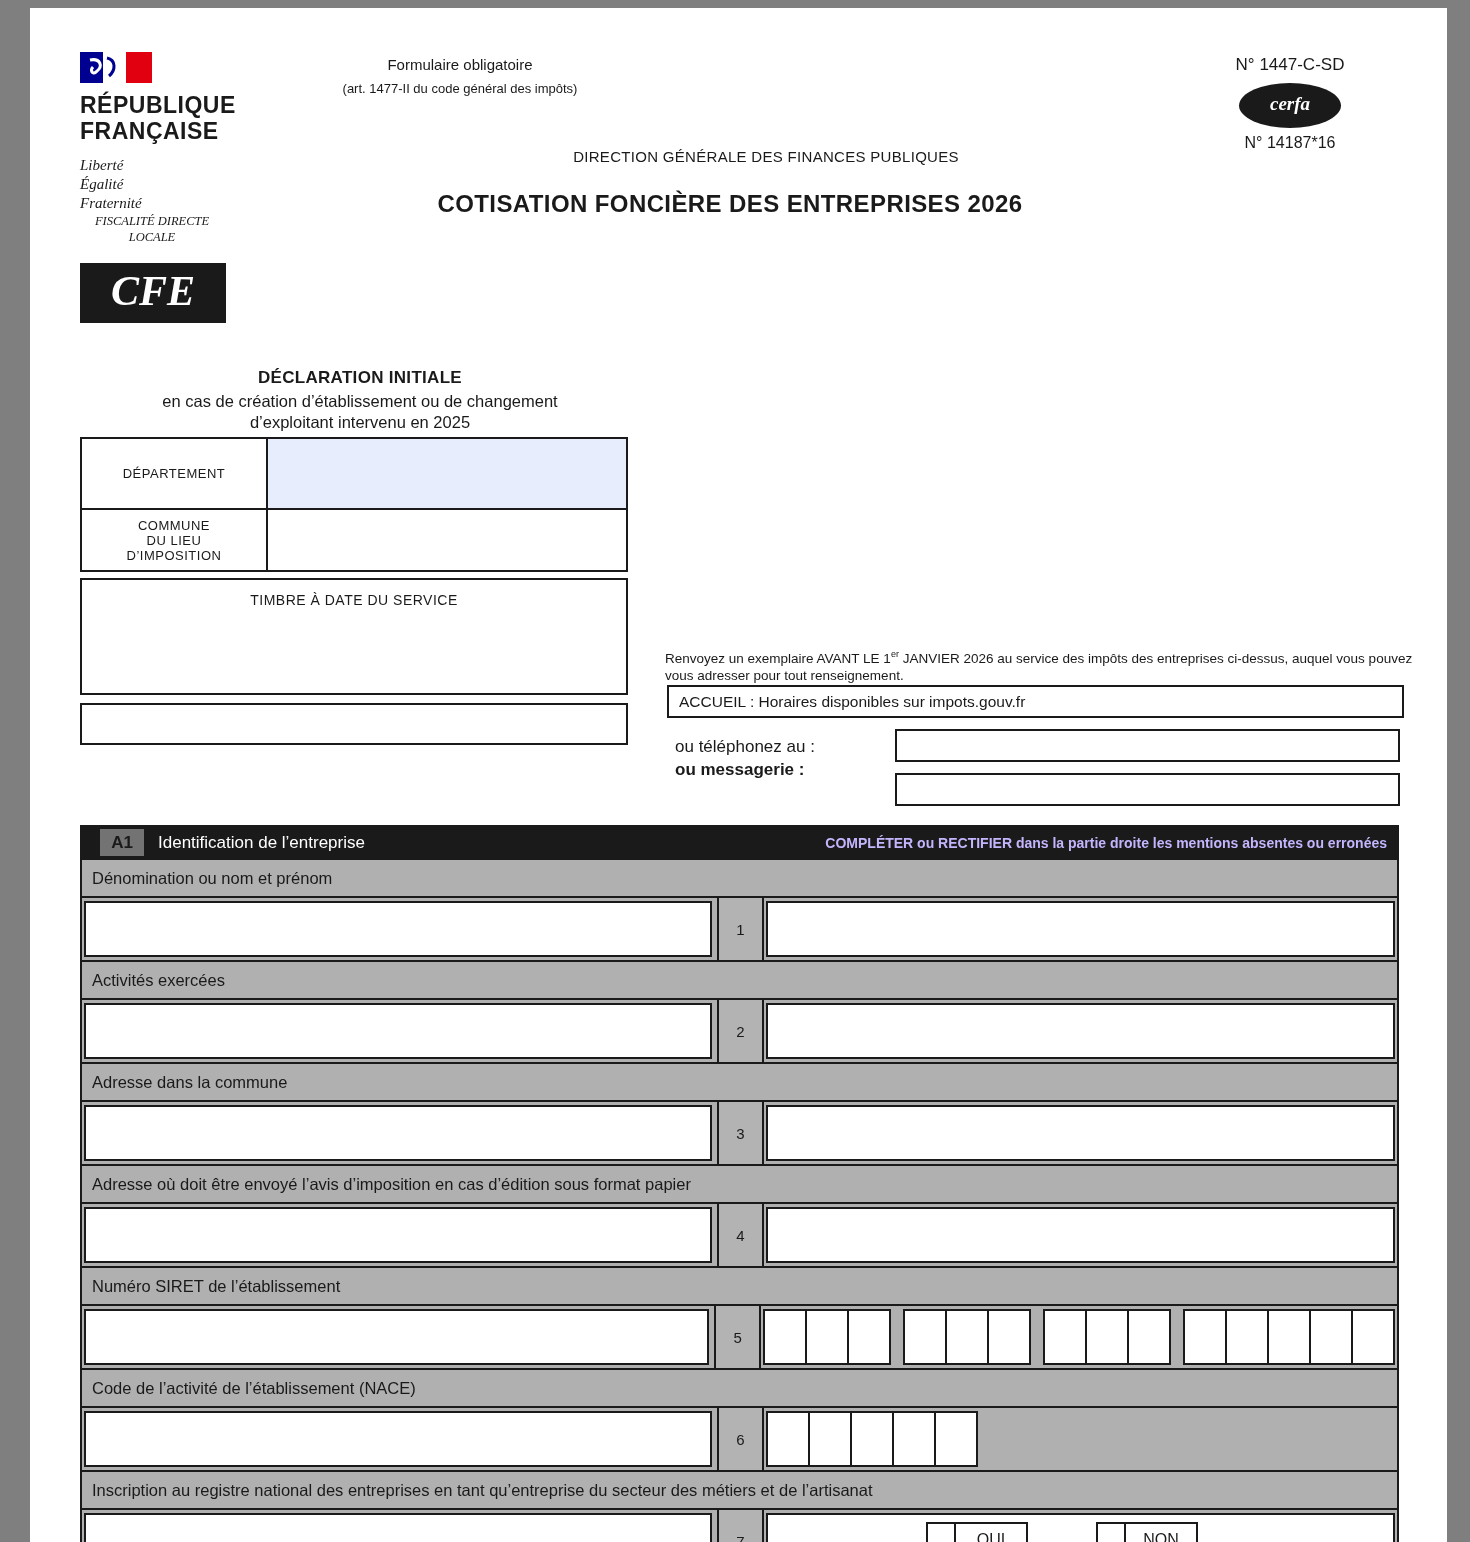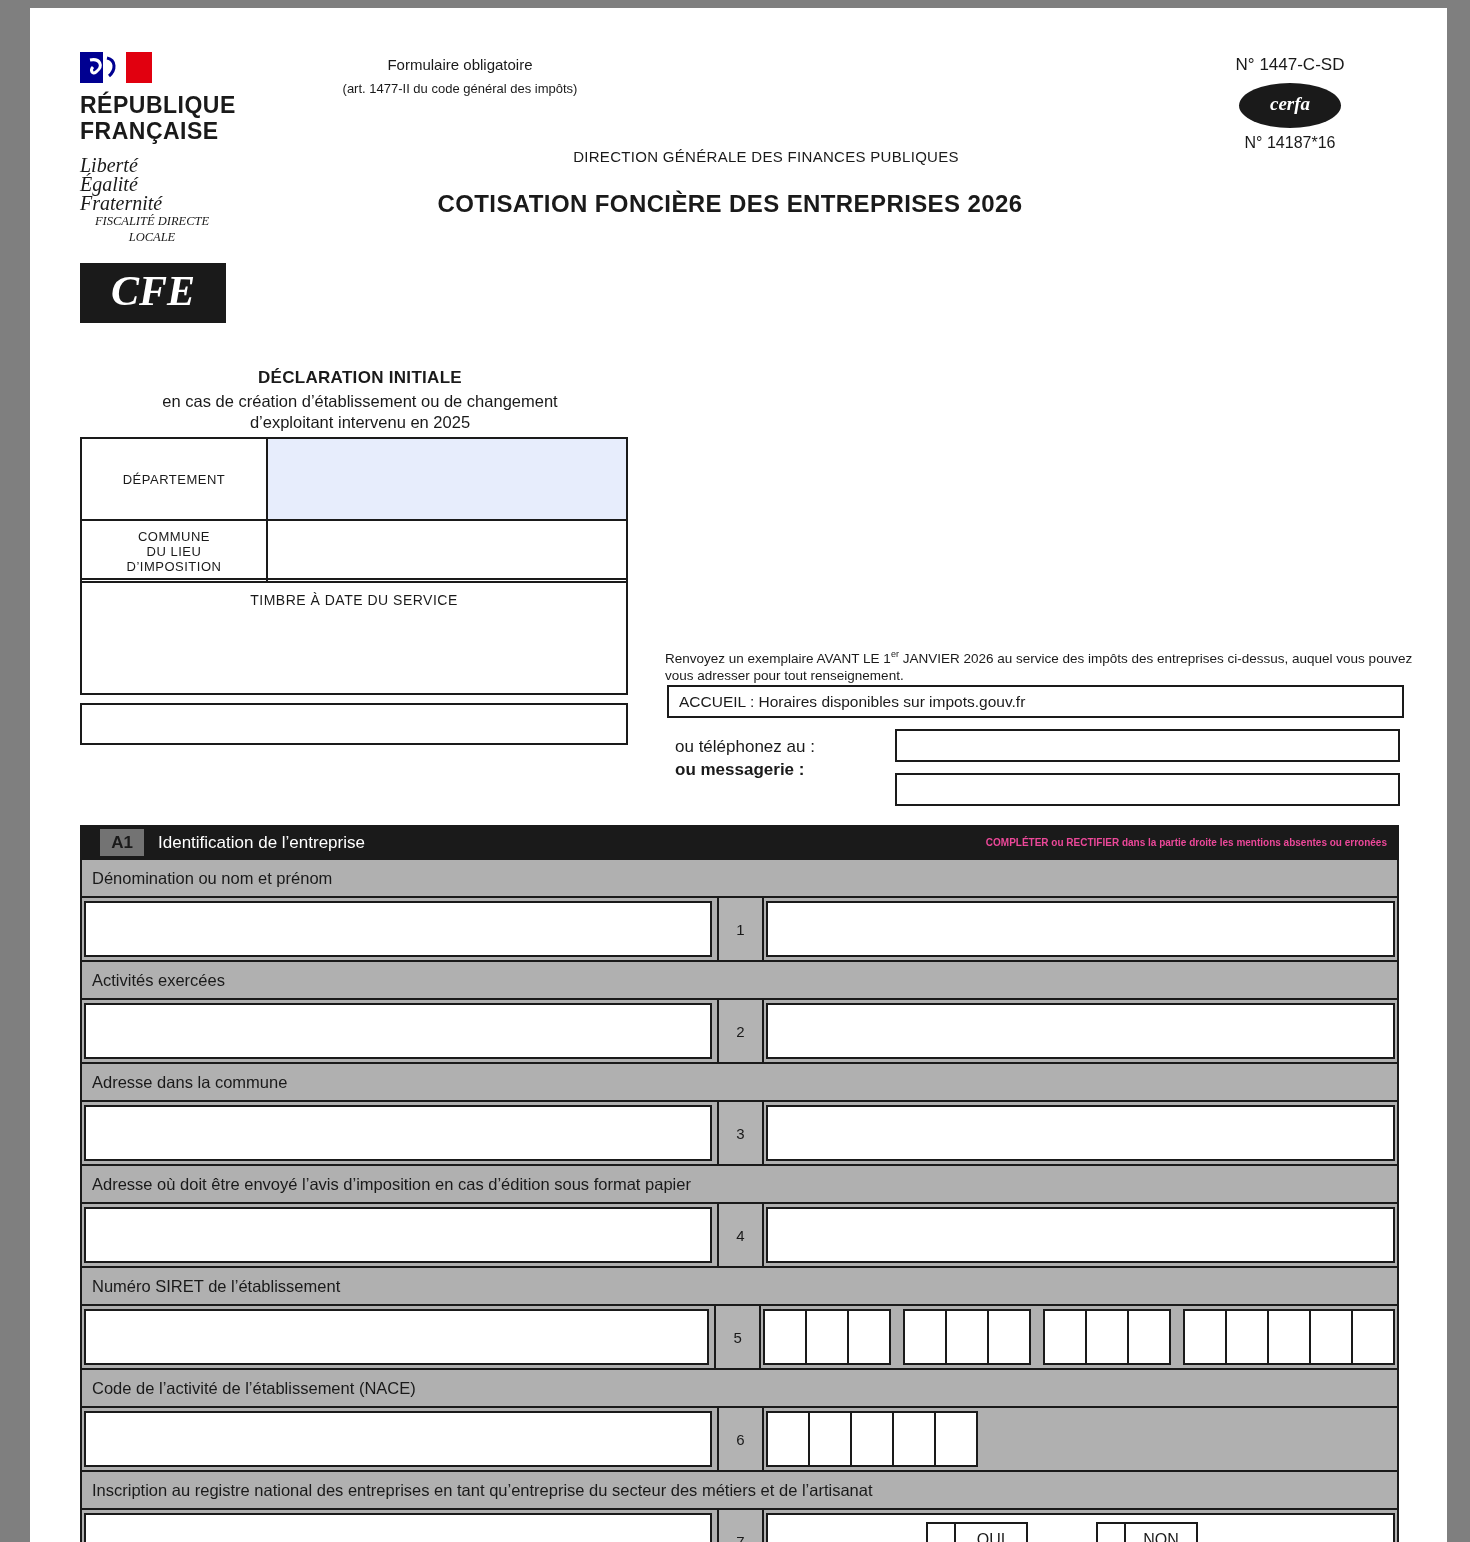--- a/index.html
+++ b/index.html
@@ -12,21 +12,21 @@
   .page {
     position:absolute; left:30px; top:8px; width:1417px; height:1600px;
     background:#ffffff;
   }
   .abs { position:absolute; }
 
   
   .flag { display:flex; width:72px; height:31px; }
   .flag svg { display:block; }
   .rf-name { font-size:23px; font-weight:700; line-height:26px; letter-spacing:.5px; }
-  .motto { font-family:"Liberation Serif","DejaVu Serif",serif; font-style:italic; font-size:20px; line-height:19px; }
+  .motto { font-family:"Liberation Serif","DejaVu Serif",serif; font-style:italic; font-size:15px; line-height:19px; }
   .form-required { text-align:center; }
   .form-required .l1 { font-size:15px; }
   .form-required .l2 { font-size:13px; margin-top:8px; }
   .direction { font-size:15px; letter-spacing:.3px; text-align:center; }
   .main-title { font-size:24px; font-weight:700; letter-spacing:.4px; text-align:center; }
   .cerfa-block { width:190px; text-align:center; }
   .cerfa-no1 { font-size:17px; }
   .cerfa-ellipse {
     width:102px; height:45px; margin:8px auto 6px auto; background:var(--ink,#1a1a1a);
     border-radius:50%; display:flex; align-items:center; justify-content:center;
@@ -44,21 +44,21 @@
     color:#fff; font-family:"Liberation Serif","DejaVu Serif",serif;
     font-style:italic; font-weight:700; font-size:42px; padding-bottom:4px;
   }
 
   
   .decl { width:540px; text-align:center; }
   .decl .t { font-size:17px; font-weight:600; letter-spacing:.3px; margin-bottom:3px; }
   .decl .s { font-size:16.5px; line-height:21px; }
   .dep-table { width:548px; border:2px solid var(--ink,#1a1a1a); }
   .dep-row { display:flex; }
-  .dep-row.r1 { height:80px; }
+  .dep-row.r1 { height:69px; }
   .dep-row.r2 { height:62px; border-top:2px solid var(--ink,#1a1a1a); }
   .dep-label {
     width:186px; border-right:2px solid var(--ink,#1a1a1a);
     display:flex; flex-direction:column; align-items:center; justify-content:center;
     font-size:13px; letter-spacing:.5px; line-height:15px; text-align:center;
   }
   .dep-value { flex:1; }
   .dep-value.hl { background:var(--field_highlight,#e7edfc); }
   .timbre {
     width:548px; height:117px; border:2.5px solid var(--ink,#1a1a1a);
@@ -80,21 +80,21 @@
   .a1 { width:1319px; }
   .a1-bar {
     height:35px; background:var(--ink,#1a1a1a); display:flex; align-items:center;
   }
   .a1-code {
     width:44px; height:27px; background:#737373; margin-left:20px;
     display:flex; align-items:center; justify-content:center;
     font-weight:700; font-size:17px; color:var(--ink,#1a1a1a);
   }
   .a1-title { color:#fff; font-weight:400; font-size:17px; margin-left:14px; }
-  .a1-instr { color:#ec4899; font-weight:700; font-size:10px; margin-left:auto; margin-right:12px; }
+  .a1-instr { color:#c4b5fd; font-weight:700; font-size:14px; margin-left:auto; margin-right:12px; }
   .a1-body {
     background:var(--section_gray,#b0b0b0);
     border-left:2px solid var(--ink,#1a1a1a); border-right:2px solid var(--ink,#1a1a1a);
   }
   .a1-label {
     height:38px; border-bottom:2px solid var(--ink,#1a1a1a);
     display:flex; align-items:center; padding-left:10px; font-size:16.5px;
   }
   .a1-row {
     height:64px; border-bottom:2px solid var(--ink,#1a1a1a);

